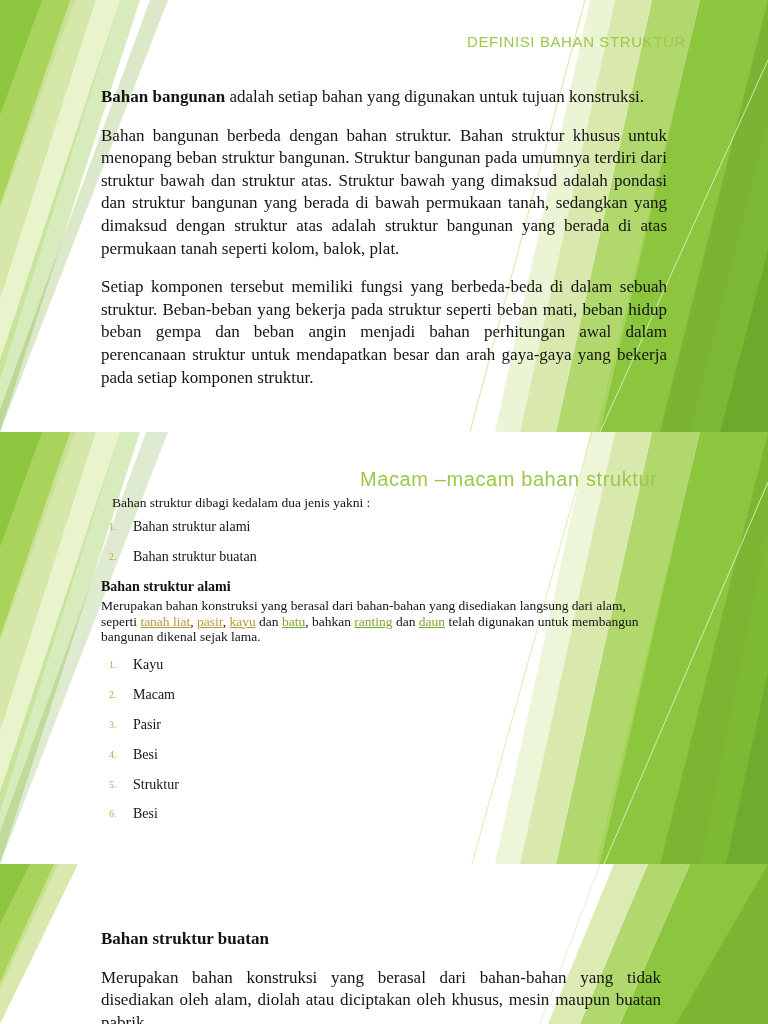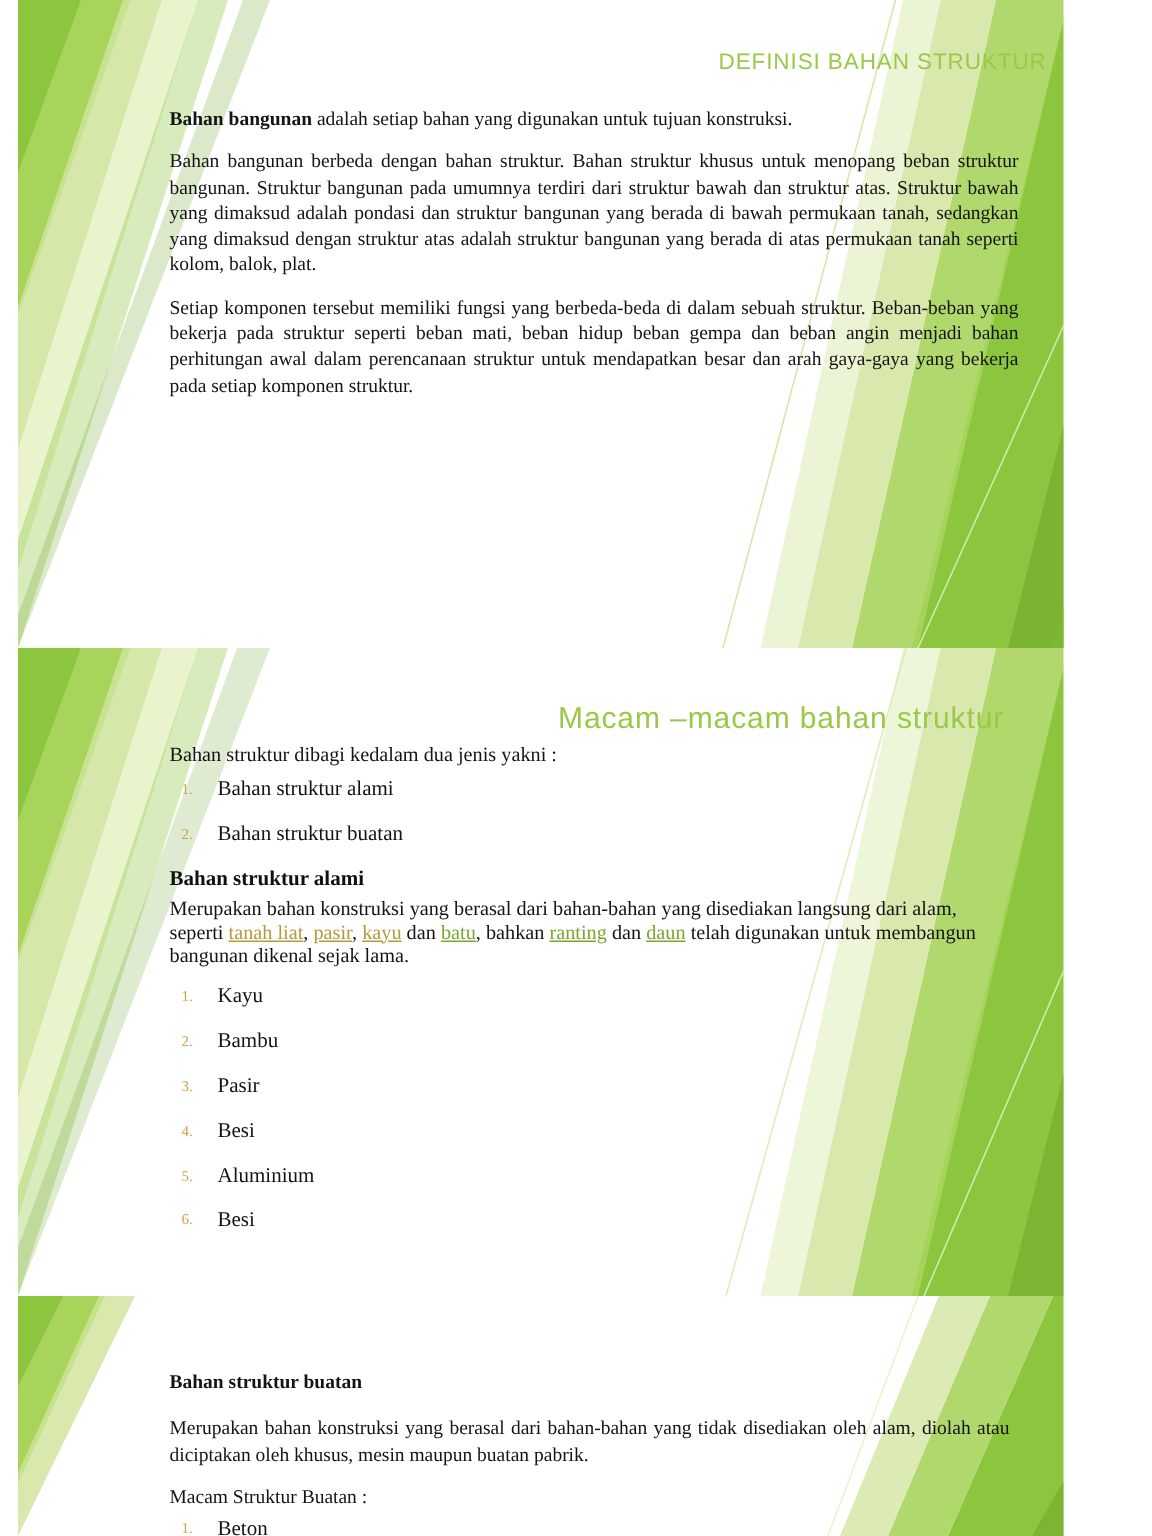--- a/index.html
+++ b/index.html
@@ -10,22 +10,22 @@
   body {
     width: 768px;
     height: 1024px;
     position: relative;
     overflow: hidden;
     font-family: "Liberation Serif", serif;
   }
 
   .page {
     position: absolute;
-    left: 12px;
-    width: 697px;
+    left: 0;
+    width: 768px;
     overflow: hidden;
     background: #ffffff;
   }
   #slide1 { top: 0; height: 432px; }
   #slide2 { top: 432px; height: 432px; }
   #slide3 { top: 864px; height: 160px; }
 
   
   .deco {
     position: absolute;
@@ -48,22 +48,22 @@
     font-family: "Liberation Sans", sans-serif;
     font-size: 15px;
     letter-spacing: 0.6px;
     font-weight: normal;
   }
   .slide-title.big {
     font-size: 20px;
   }
 
   p.body {
-    margin: 0 0 11px 0;
-    font-size: 13px;
+    margin: 16px 0 11px 0;
+    font-size: 17px;
     line-height: 1.33;
     color: #141414;
     text-align: justify;
   }
   p.body b { font-weight: bold; }
 
   .sub-head {
     font-size: 14px;
     font-weight: bold;
     color: #111;
@@ -89,21 +89,21 @@
     top: 2px;
     font-size: 10px;
     color: #d1a04a;
     font-family: "Liberation Serif", serif;
   }
   ol.numlist.tight li { margin-bottom: 7px; }
 
   .intro-small {
     font-size: 13.5px;
     color: #141414;
-    margin: 0 0 8px 0;
+    margin: 0 0 8px 11px;
   }
 
   .dense {
     font-size: 13.5px;
     line-height: 1.18;
     color: #141414;
     margin: 0 0 8px 0;
   }
   .lnk {
     color: #b59a3a;
@@ -199,33 +199,33 @@
       <span>Merupakan bahan konstruksi yang berasal dari bahan-bahan yang disediakan langsung dari alam, seperti </span><span class="lnk">tanah liat</span><span>, </span><span class="lnk">pasir</span><span>, </span><span class="lnk">kayu</span><span> dan </span><span class="lnk g">batu</span><span>, bahkan </span><span class="lnk g">ranting</span><span> dan </span><span class="lnk g">daun</span><span> telah digunakan untuk membangun bangunan dikenal sejak lama.</span>
     </p>
 
     <ol class="numlist" style="margin-top:12px;">
       <li>
         <span class="num">1.</span>
         <span>Kayu</span>
       </li>
       <li>
         <span class="num">2.</span>
-        <span>Bambu</span>
+        <span>Macam</span>
       </li>
       <li>
         <span class="num">3.</span>
         <span>Pasir</span>
       </li>
       <li>
         <span class="num">4.</span>
         <span>Besi</span>
       </li>
       <li>
         <span class="num">5.</span>
-        <span>Aluminium</span>
+        <span>Struktur</span>
       </li>
       <li>
         <span class="num">6.</span>
         <span>Besi</span>
       </li>
     </ol>
   </div>
 </div>
 
 <div class="page" id="slide3">

